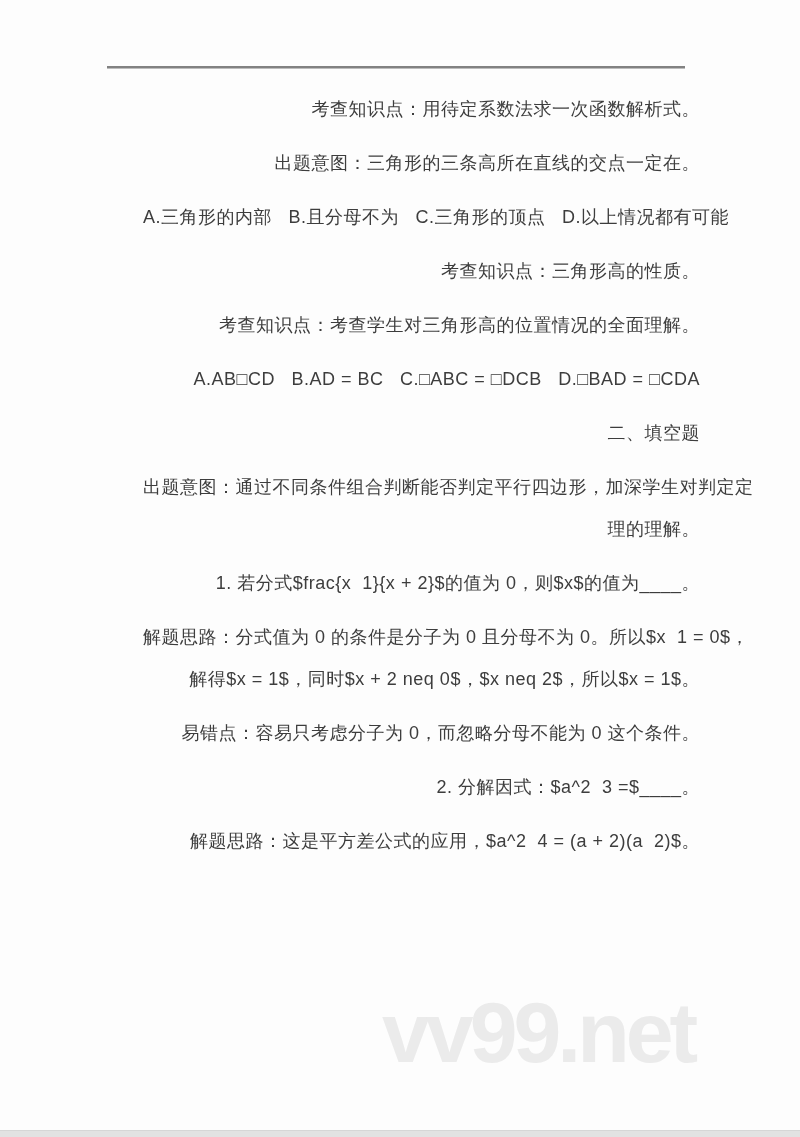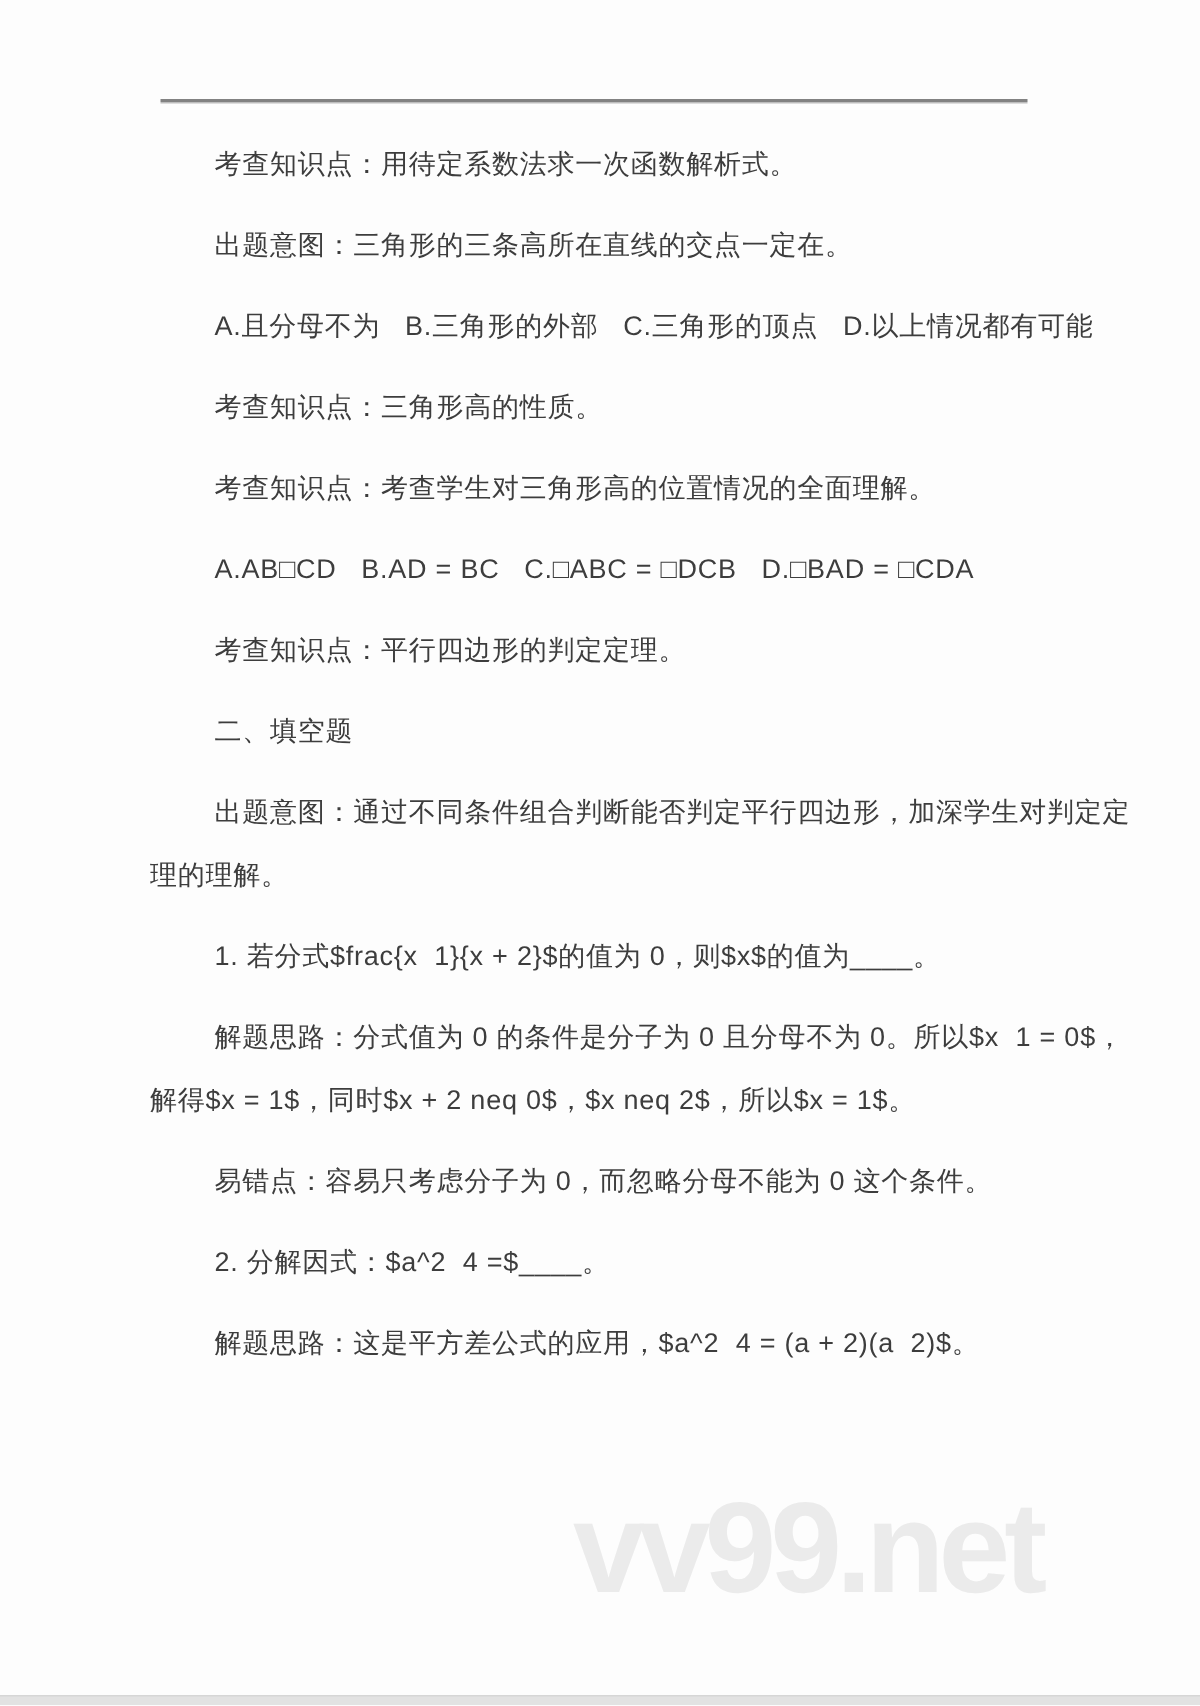--- a/index.html
+++ b/index.html
@@ -43,20 +43,21 @@
     z-index: 1;
   }
   .content p {
     margin: 0 0 12px 0;
     font-size: 18px;
     line-height: 42px;
     color: #3d3d3d;
     text-indent: 43px;
     white-space: pre;
     letter-spacing: 0.5px;
+    text-align: right;
   }
   .bottom-edge {
     position: absolute;
     left: 0;
     bottom: 0;
     width: 800px;
     height: 6px;
     background: #e2e2e2;
     border-top: 1px solid #d6d6d6;
     z-index: 2;
@@ -70,31 +71,30 @@
   <div class="top-rule">
     <div class="rule-dark"></div>
     <div class="rule-light"></div>
   </div>
 
   <div class="watermark">vv99.net</div>
 
   <div class="content">
     <p>考查知识点：用待定系数法求一次函数解析式。</p>
     <p>出题意图：三角形的三条高所在直线的交点一定在。</p>
-    <p>A.且分母不为   B.三角形的外部   C.三角形的顶点   D.以上情况都有可能</p>
+    <p>A.三角形的内部   B.且分母不为   C.三角形的顶点   D.以上情况都有可能</p>
     <p>考查知识点：三角形高的性质。</p>
     <p>考查知识点：考查学生对三角形高的位置情况的全面理解。</p>
     <p>A.AB□CD   B.AD = BC   C.□ABC = □DCB   D.□BAD = □CDA</p>
-    <p>考查知识点：平行四边形的判定定理。</p>
     <p>二、填空题</p>
     <p>出题意图：通过不同条件组合判断能否判定平行四边形，加深学生对判定定
 理的理解。</p>
     <p>1. 若分式$frac{x  1}{x + 2}$的值为 0，则$x$的值为____。</p>
     <p>解题思路：分式值为 0 的条件是分子为 0 且分母不为 0。所以$x  1 = 0$，
 解得$x = 1$，同时$x + 2 neq 0$，$x neq 2$，所以$x = 1$。</p>
     <p>易错点：容易只考虑分子为 0，而忽略分母不能为 0 这个条件。</p>
-    <p>2. 分解因式：$a^2  4 =$____。</p>
+    <p>2. 分解因式：$a^2  3 =$____。</p>
     <p>解题思路：这是平方差公式的应用，$a^2  4 = (a + 2)(a  2)$。</p>
   </div>
 
   <div class="bottom-edge"></div>
 
 </div>
 
 </body></html>

